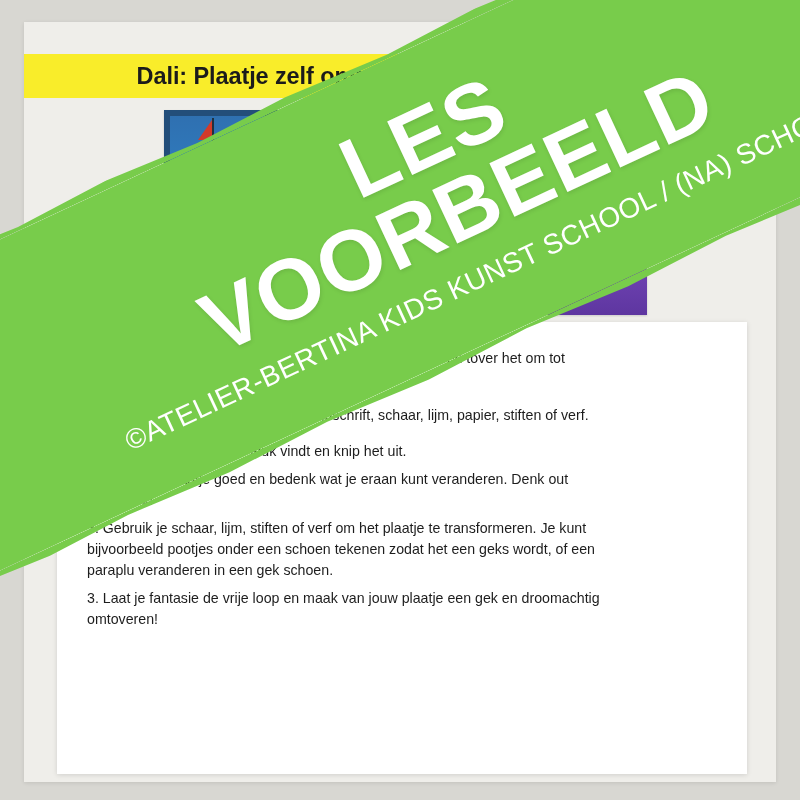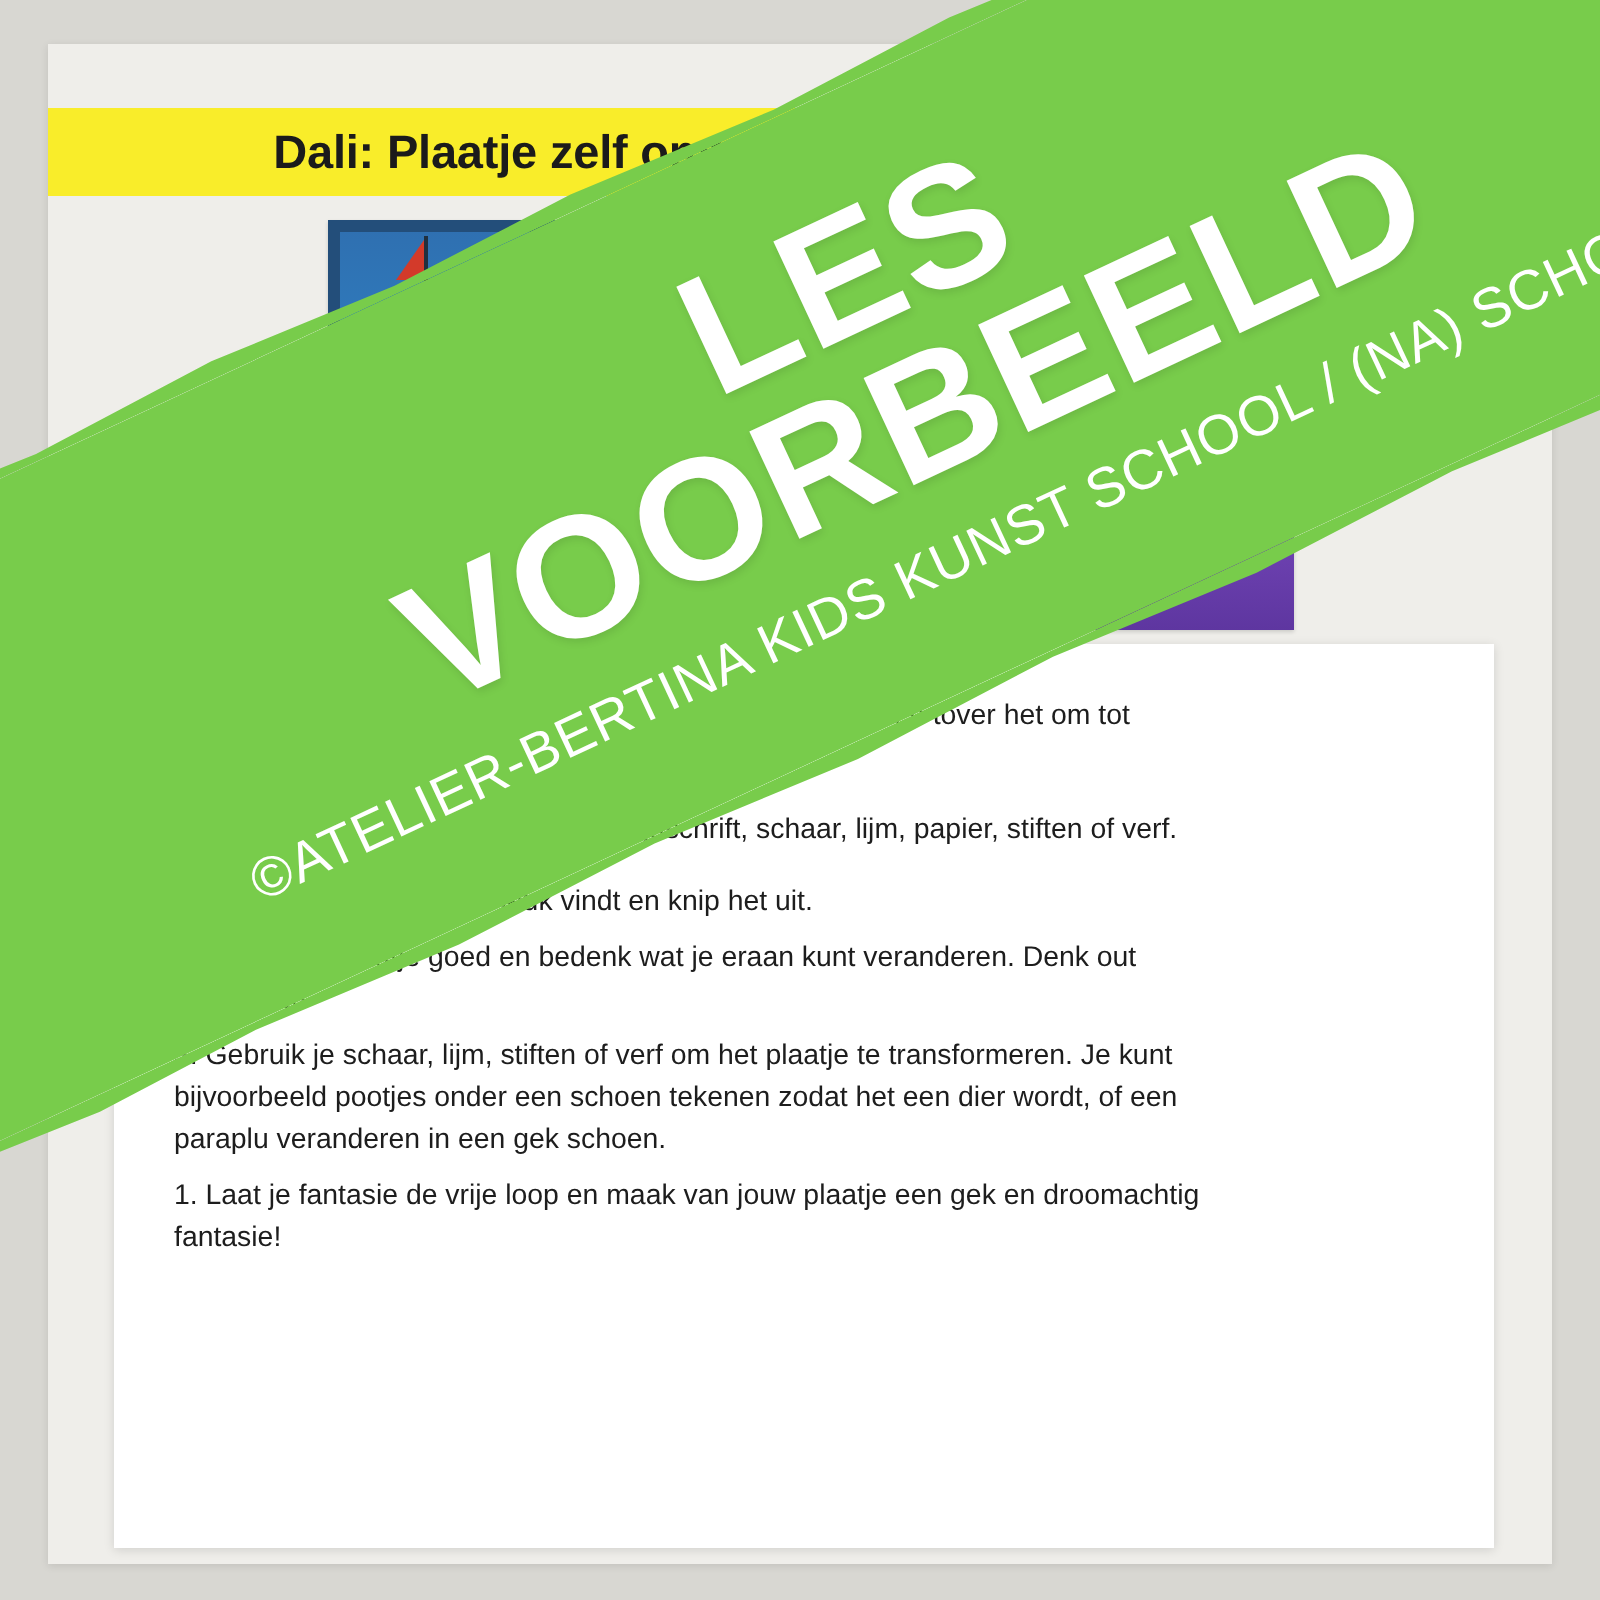--- a/index.html
+++ b/index.html
@@ -305,26 +305,26 @@
           <span>iets geks en droomachtigs.</span>
         </p>
         <p>Benodigdheden: een plaatje uit een tijdschrift, schaar, lijm, papier, stiften of verf.</p>
         <p class="step">1. Zoek een plaatje dat je leuk vindt en knip het uit.</p>
         <p class="step">
           <span>2. Bekijk het plaatje goed en bedenk wat je eraan kunt veranderen. Denk out</span><br>
           <span>of the box!</span>
         </p>
         <p class="step">
           <span>3. Gebruik je schaar, lijm, stiften of verf om het plaatje te transformeren. Je kunt</span><br>
-          <span>bijvoorbeeld pootjes onder een schoen tekenen zodat het een dier wordt, of een</span><br>
+          <span>bijvoorbeeld pootjes onder een schoen tekenen zodat het een geks wordt, of een</span><br>
           <span>paraplu veranderen in een gek schoen.</span>
         </p>
         <p class="step">
-          <span>1. Laat je fantasie de vrije loop en maak van jouw plaatje een gek en droomachtig</span><br>
-          <span>fantasie!</span>
+          <span>3. Laat je fantasie de vrije loop en maak van jouw plaatje een gek en droomachtig</span><br>
+          <span>omtoveren!</span>
         </p>
       </div>
     </div>
   </div>
 
   <div class="banner">
     <div class="banner-inner">
       <div class="wm-main">
         <span>LES</span><br>
         <span>VOORBEELD</span>

